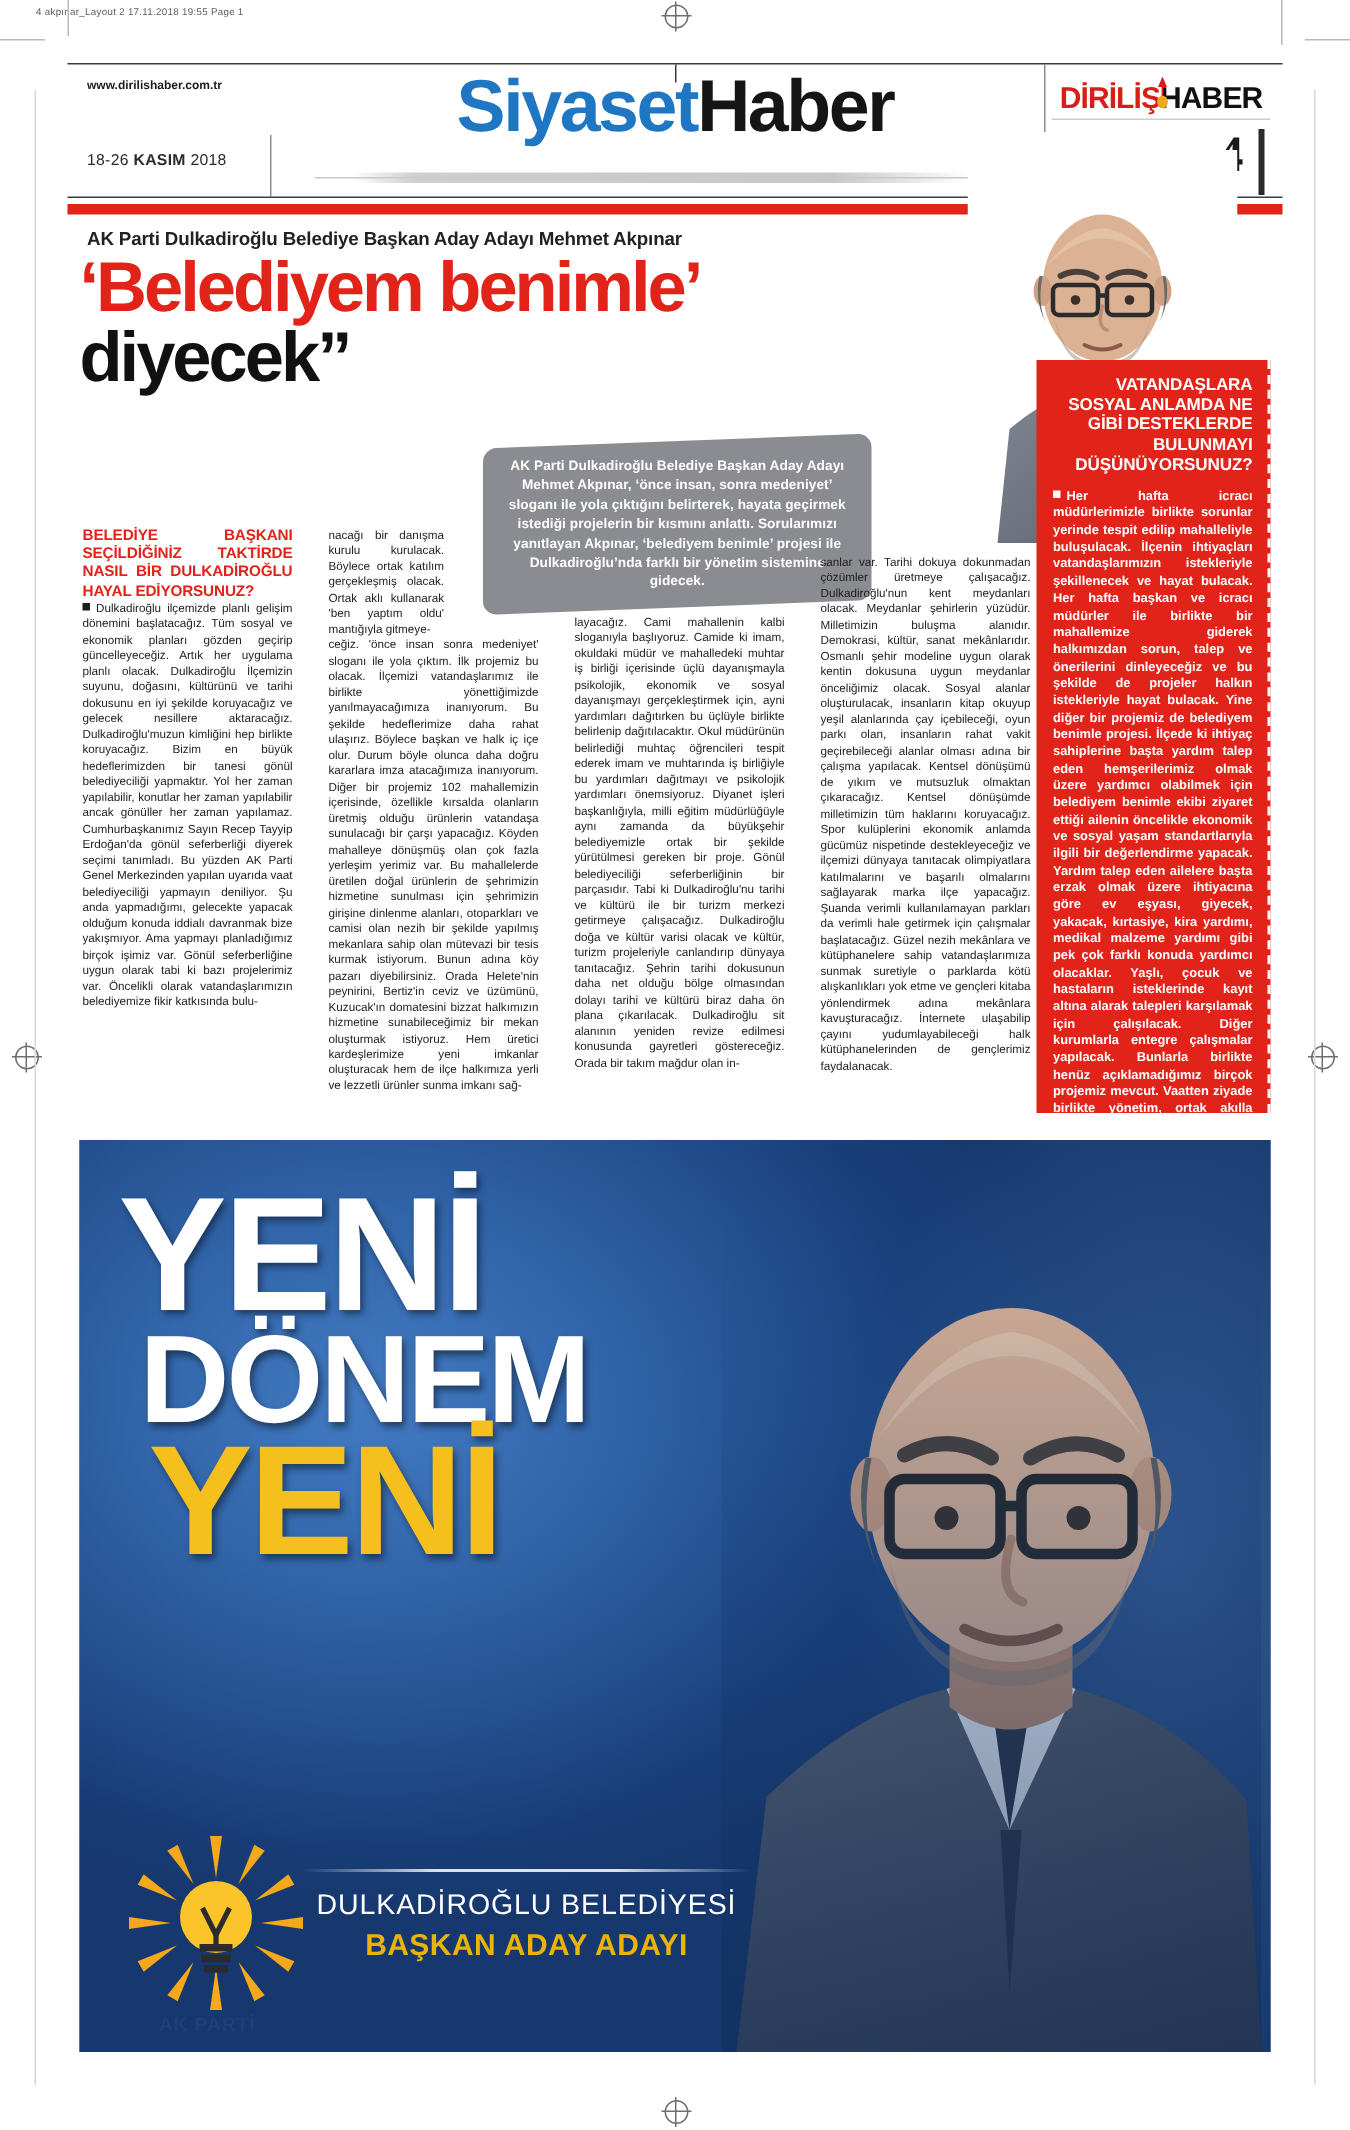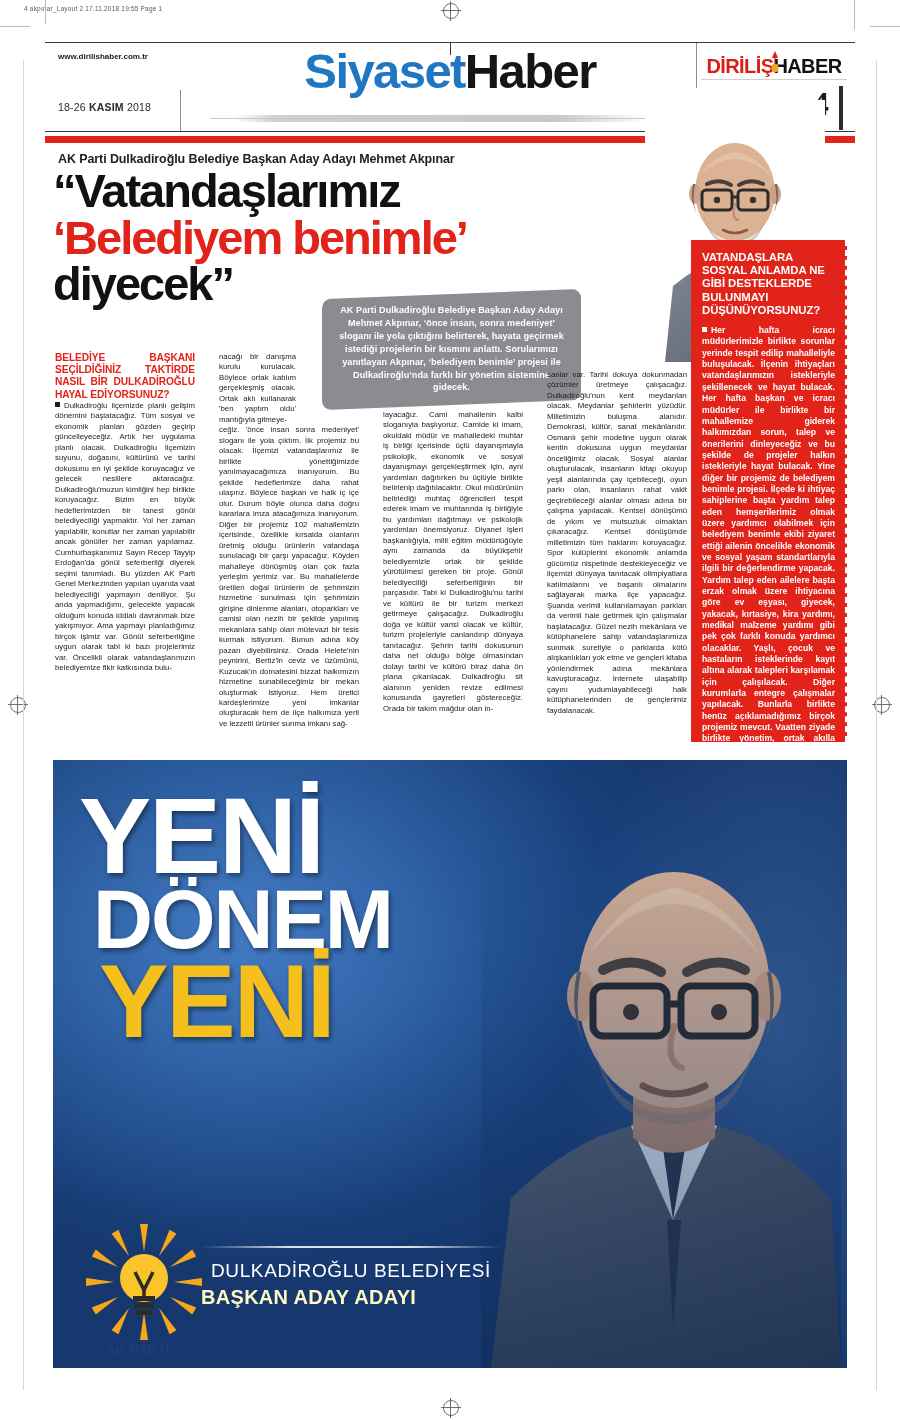--- a/index.html
+++ b/index.html
@@ -73,21 +73,21 @@
   .lede span{display:block;transform:skewY(2.2deg);}
 
   
   .photo{position:absolute;left:600px;top:58px;width:180px;height:262px;overflow:hidden;}
 
   
   .redbox{position:absolute;left:646px;top:198px;width:156px;height:502px;
           background:#e2231a;color:#fff;padding:11px 10px 10px 11px;box-sizing:border-box;
           border-right:2px dashed #ffffff;}
   .redbox h3{margin:0 0 8px 0;font-size:11.4px;line-height:1.16;font-weight:bold;
-             text-transform:uppercase;letter-spacing:-.1px;}
+             text-transform:uppercase;letter-spacing:-.1px;text-align:right;}
   .redbox p{margin:0;font-size:8.6px;line-height:1.32;font-weight:bold;text-align:justify;}
   .redbox .sq{display:inline-block;width:5px;height:5px;background:#fff;margin-right:4px;
               vertical-align:1px;}
 
   
   .cols{position:absolute;left:10px;top:310px;width:630px;height:392px;}
   .col{position:absolute;top:0;width:140px;height:392px;font-size:7.8px;
        line-height:1.345;text-align:justify;color:#1d1d1d;}
   .c1{left:0;}  .c2{left:164px;} .c3{left:328px;} .c4{left:492px;}
   .col p{margin:0;}
@@ -116,22 +116,22 @@
   .p1{font-size:108px;color:#ffffff;}
   .p2{font-size:83px;color:#ffffff;padding-left:14px;}
   .p3{font-size:104px;color:#f5c01e;padding-left:20px;}
   .p4{font-size:76px;color:#f5c01e;padding-left:24px;}
   .p-divider{position:absolute;left:148px;top:486px;width:300px;height:1.5px;
      background:linear-gradient(to right,rgba(255,255,255,0) 0%,rgba(255,255,255,.85) 30%,rgba(255,255,255,.85) 70%,rgba(255,255,255,0) 100%);}
   .p-name{position:absolute;left:148px;top:452px;width:300px;text-align:center;
           font-size:25px;color:#fff;letter-spacing:2.2px;font-weight:normal;}
   .p-org{position:absolute;left:148px;top:500px;width:300px;text-align:center;
          font-size:19px;color:#fff;letter-spacing:.6px;}
-  .p-role{position:absolute;left:148px;top:526px;width:300px;text-align:left;
-          font-size:20px;color:#fef9c3;font-weight:bold;letter-spacing:.3px;}
+  .p-role{position:absolute;left:148px;top:526px;width:300px;text-align:center;
+          font-size:20px;color:#eab308;font-weight:bold;letter-spacing:.3px;}
   .ak-logo{position:absolute;left:26px;top:460px;width:130px;height:135px;}
   .ak-label{position:absolute;left:30px;top:582px;width:110px;text-align:center;
             font-size:13px;font-weight:bold;color:#1d3f7a;letter-spacing:.5px;}
   .poster-person{position:absolute;right:6px;bottom:0;width:360px;height:600px;}
 </style>
 </head>
 <body>
 
 <div class="print-meta">4 akpınar_Layout 2  17.11.2018  19:55  Page 1</div>
 <div class="crop-v-left"></div>
@@ -211,21 +211,20 @@
     <circle cx="108" cy="100" r="3.2" fill="#3b3027"></circle>
 
     <path d="M90 104 q-4 14 3 16" stroke="#bd8f72" stroke-width="2.4" fill="none" stroke-linecap="round"></path>
     <path d="M78 130 q12 6 24 0" stroke="#8a5a46" stroke-width="2.6" fill="none" stroke-linecap="round"></path>
 
     <path d="M58 112 q6 34 32 34 q26 0 32 -34 q-6 30 -32 30 q-26 0 -32 -30 Z" fill="#8d8173" opacity=".45"></path>
   </svg>
 
   <div class="kicker">AK Parti Dulkadiroğlu Belediye Başkan Aday Adayı Mehmet Akpınar</div>
   <div class="headline">
-    <span class="l1">“Vatandaşlarımız</span>
     <span class="l2">‘Belediyem benimle’</span>
     <span class="l3">diyecek”</span>
   </div>
 
   <div class="lede">
     <span>AK Parti Dulkadiroğlu Belediye Başkan Aday Adayı Mehmet Akpınar, ‘önce insan, sonra medeniyet’ sloganı ile yola çıktığını belirterek, hayata geçirmek istediği projelerin bir kısmını anlattı. Sorularımızı yanıtlayan Akpınar, ‘belediyem benimle’ projesi ile Dulkadiroğlu’nda farklı bir yönetim sistemine gidecek.</span>
   </div>
 
   <div class="redbox">
     <h3>VATANDAŞLARA SOSYAL ANLAMDA NE GİBİ DESTEKLERDE BULUNMAYI DÜŞÜNÜYORSUNUZ?</h3>

